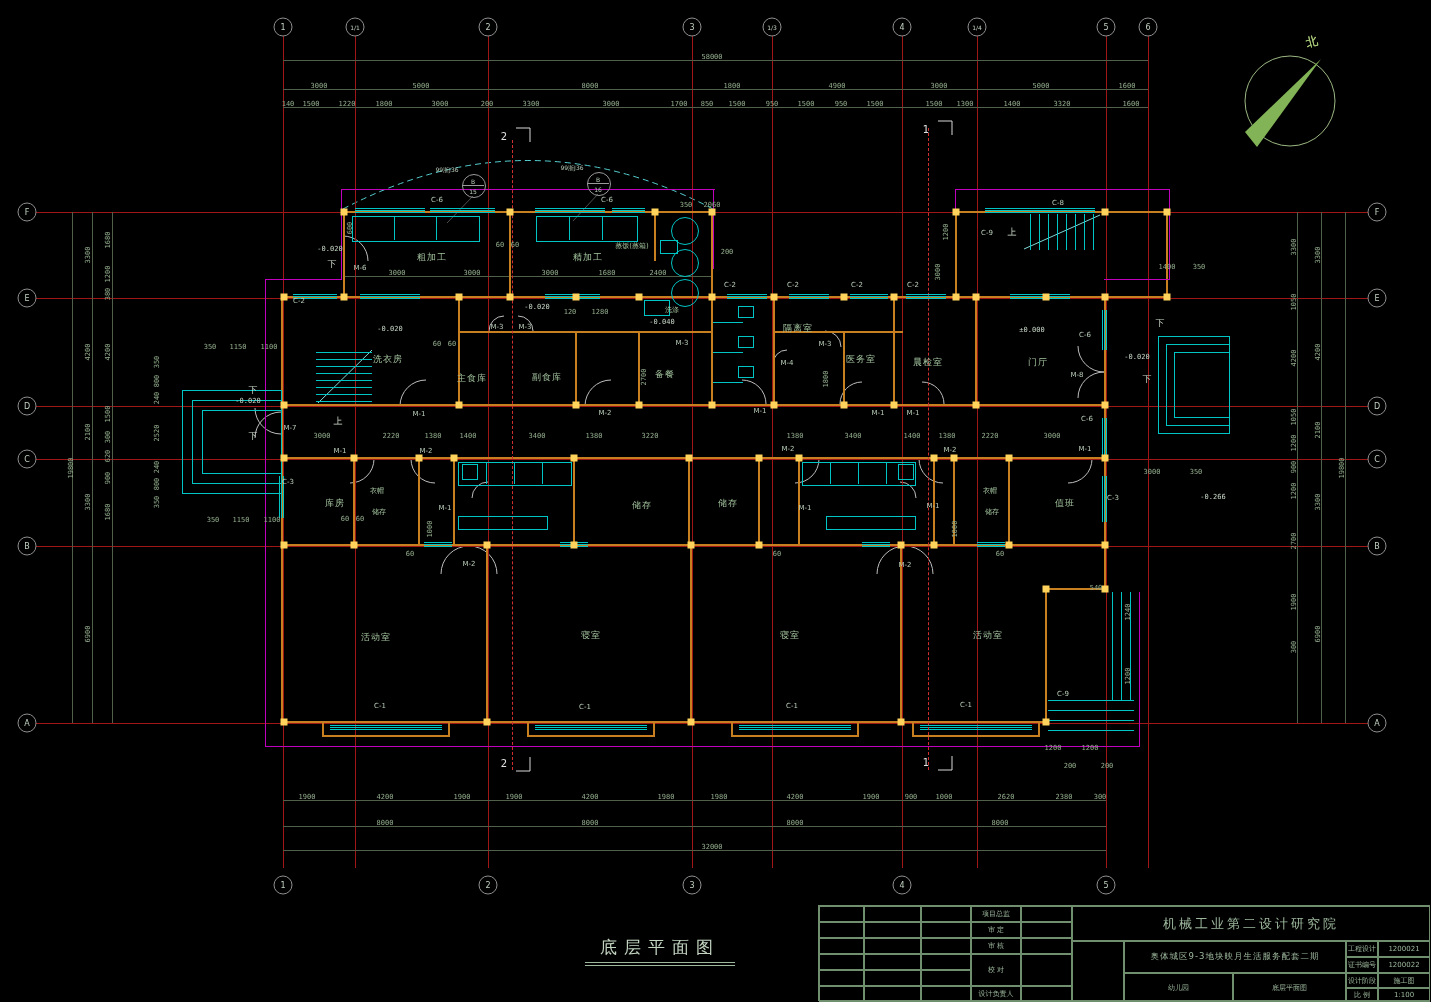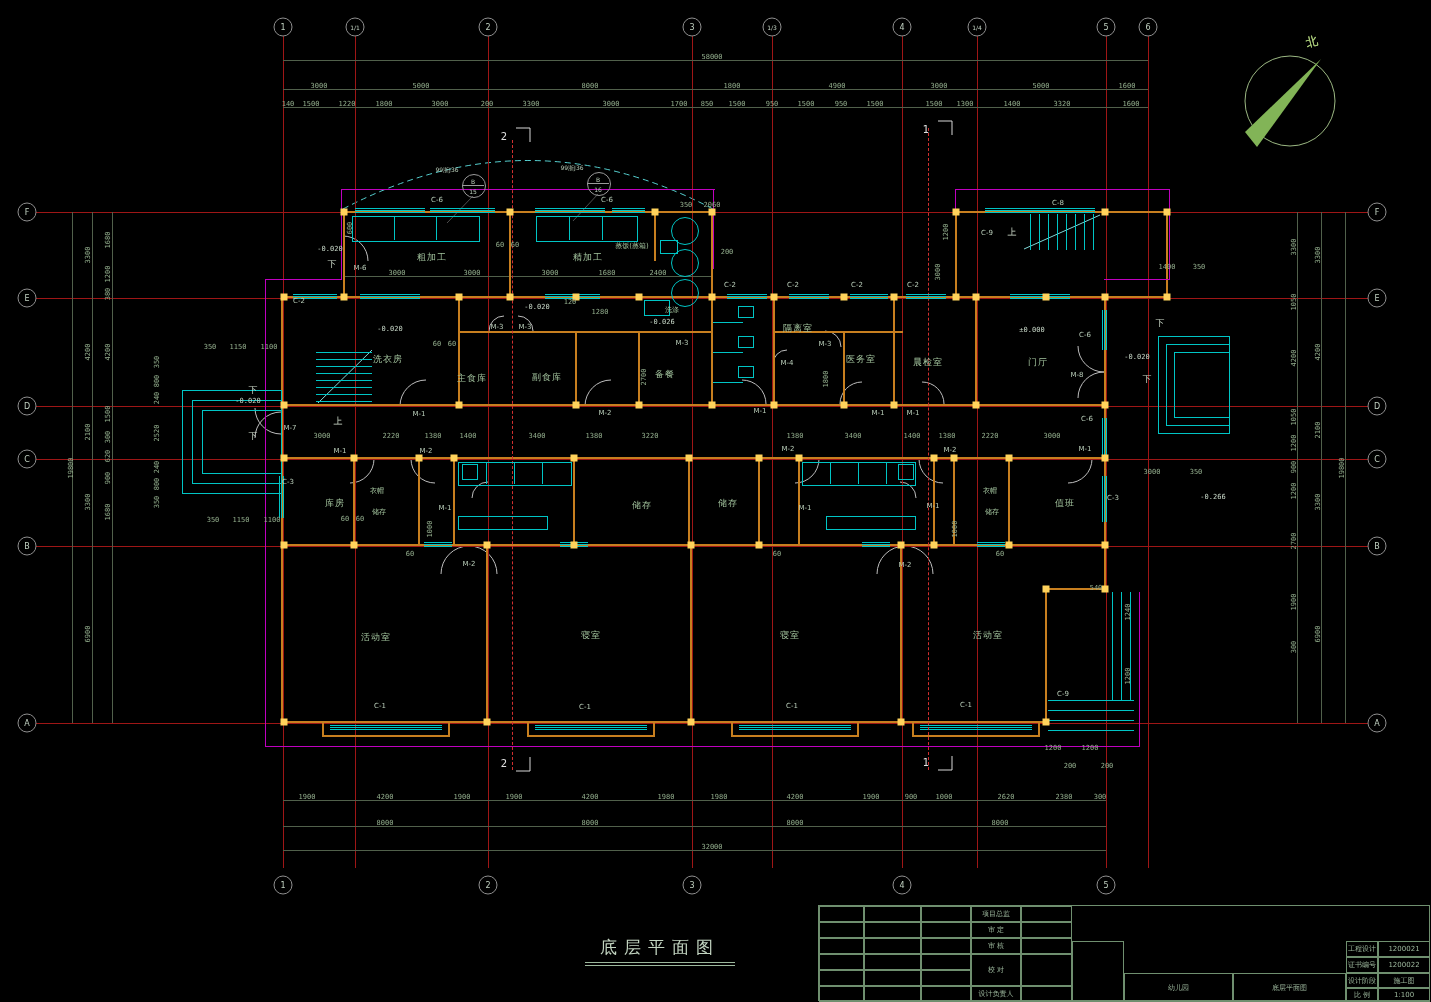--- a/index.html
+++ b/index.html
@@ -475,21 +475,21 @@
       <div class="abs dim" style="left: 468px; top: 436px;">1400</div>
       <div class="abs dim" style="left: 537px; top: 436px;">3400</div>
       <div class="abs dim" style="left: 594px; top: 436px;">1380</div>
       <div class="abs dim" style="left: 650px; top: 436px;">3220</div>
       <div class="abs dim" style="left: 795px; top: 436px;">1380</div>
       <div class="abs dim" style="left: 853px; top: 436px;">3400</div>
       <div class="abs dim" style="left: 912px; top: 436px;">1400</div>
       <div class="abs dim" style="left: 947px; top: 436px;">1380</div>
       <div class="abs dim" style="left: 990px; top: 436px;">2220</div>
       <div class="abs dim" style="left: 1052px; top: 436px;">3000</div>
-      <div class="abs dim" style="left: 570px; top: 302px; text-align: right;">120</div>
+      <div class="abs dim" style="left: 570px; top: 312px; text-align: right;">120</div>
       <div class="abs dim" style="left: 600px; top: 312px;">1280</div>
       <div class="abs dim" style="left: 437px; top: 344px;">60</div>
       <div class="abs dim" style="left: 452px; top: 344px;">60</div>
       <div class="abs dim rot" style="left: 644px; top: 377px;">2700</div>
       <div class="abs dim rot" style="left: 826px; top: 379px;">1800</div>
       <div class="abs dim" style="left: 1167px; top: 267px;">1400</div>
       <div class="abs dim" style="left: 1199px; top: 267px;">350</div>
       <div class="abs dim rot" style="left: 946px; top: 232px;">1200</div>
       <div class="abs dim rot" style="left: 938px; top: 272px;">3000</div>
       <div class="abs dim" style="left: 1152px; top: 472px;">3000</div>
@@ -568,21 +568,21 @@
       <div class="abs lbl t" style="left: 1113px; top: 498px;">C-3</div>
       <div class="abs lbl t" style="left: 1063px; top: 694px;">C-9</div>
       <div class="abs lbl t" style="left: 380px; top: 706px;">C-1</div>
       <div class="abs lbl t" style="left: 585px; top: 707px;">C-1</div>
       <div class="abs lbl t" style="left: 792px; top: 706px;">C-1</div>
       <div class="abs lbl t" style="left: 966px; top: 705px;">C-1</div>
       <div class="abs lbl lv" style="left: 330px; top: 249px;">-0.020</div>
       <div class="abs lbl lv" style="left: 248px; top: 401px;">-0.020</div>
       <div class="abs lbl lv" style="left: 390px; top: 329px;">-0.020</div>
       <div class="abs lbl lv" style="left: 537px; top: 307px;">-0.020</div>
-      <div class="abs lbl lv" style="left: 662px; top: 322px;">-0.026</div>
+      <div class="abs lbl lv" style="left: 662px; top: 322px;">-0.040</div>
       <div class="abs lbl lv" style="left: 1032px; top: 330px;">±0.000</div>
       <div class="abs lbl lv" style="left: 1137px; top: 357px;">-0.020</div>
       <div class="abs lbl lv" style="left: 1213px; top: 497px;">-0.266</div>
       <div class="abs lbl m" style="left: 338px; top: 421px;">上</div>
       <div class="abs lbl m" style="left: 1012px; top: 232px;">上</div>
       <div class="abs lbl m" style="left: 253px; top: 390px;">下</div>
       <div class="abs lbl m" style="left: 253px; top: 436px;">下</div>
       <div class="abs lbl m" style="left: 332px; top: 264px;">下</div>
       <div class="abs lbl m" style="left: 1160px; top: 323px;">下</div>
       <div class="abs lbl m" style="left: 1147px; top: 379px;">下</div>
@@ -599,20 +599,22 @@
       <div class="abs lbl n" style="left: 1312px; top: 42px;">北</div>
     </div>
 
   <div id="plan-title">底层平面图</div>
 
   <div id="compass">
       <div class="abs lbl n" style="left: 1312px; top: 42px;">北</div>
     </div>
 
   <div id="tblock">
+    <div class="tb-cell tb-inst" style="left:253px;top:0;width:358px;height:35px;">机械工业第二设计研究院</div>
+    <div class="tb-cell tb-proj" style="left:305px;top:35px;width:222px;height:32px;">奥体城区9-3地块映月生活服务配套二期</div>
     <div class="tb-cell tb-sm" style="left:305px;top:67px;width:109px;height:29px;">幼儿园</div>
     <div class="tb-cell tb-sm" style="left:414px;top:67px;width:113px;height:29px;">底层平面图</div>
     <div class="tb-cell tb-sm" style="left:527px;top:35px;width:32px;height:16px;">工程设计</div>
     <div class="tb-cell tb-sm" style="left:559px;top:35px;width:52px;height:16px;">1200021</div>
     <div class="tb-cell tb-sm" style="left:527px;top:51px;width:32px;height:16px;">证书编号</div>
     <div class="tb-cell tb-sm" style="left:559px;top:51px;width:52px;height:16px;">1200022</div>
     <div class="tb-cell tb-sm" style="left:527px;top:67px;width:32px;height:15px;">设计阶段</div>
     <div class="tb-cell tb-sm" style="left:559px;top:67px;width:52px;height:15px;">施工图</div>
     <div class="tb-cell tb-sm" style="left:527px;top:82px;width:32px;height:14px;">比 例</div>
     <div class="tb-cell tb-sm" style="left:559px;top:82px;width:52px;height:14px;">1:100</div>

